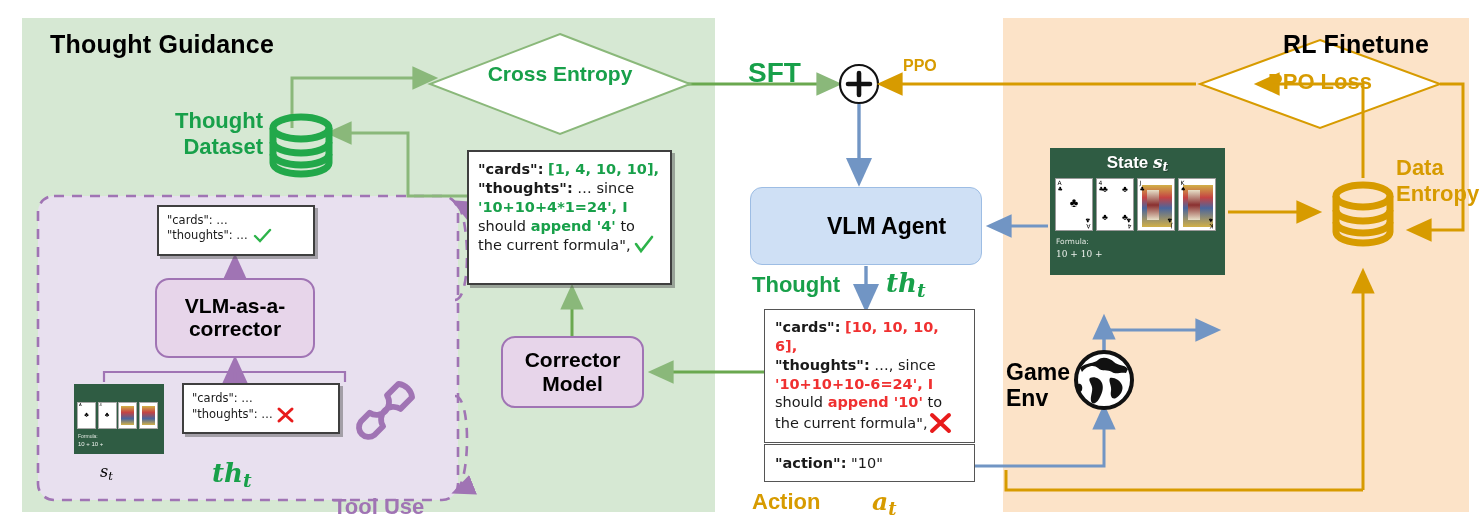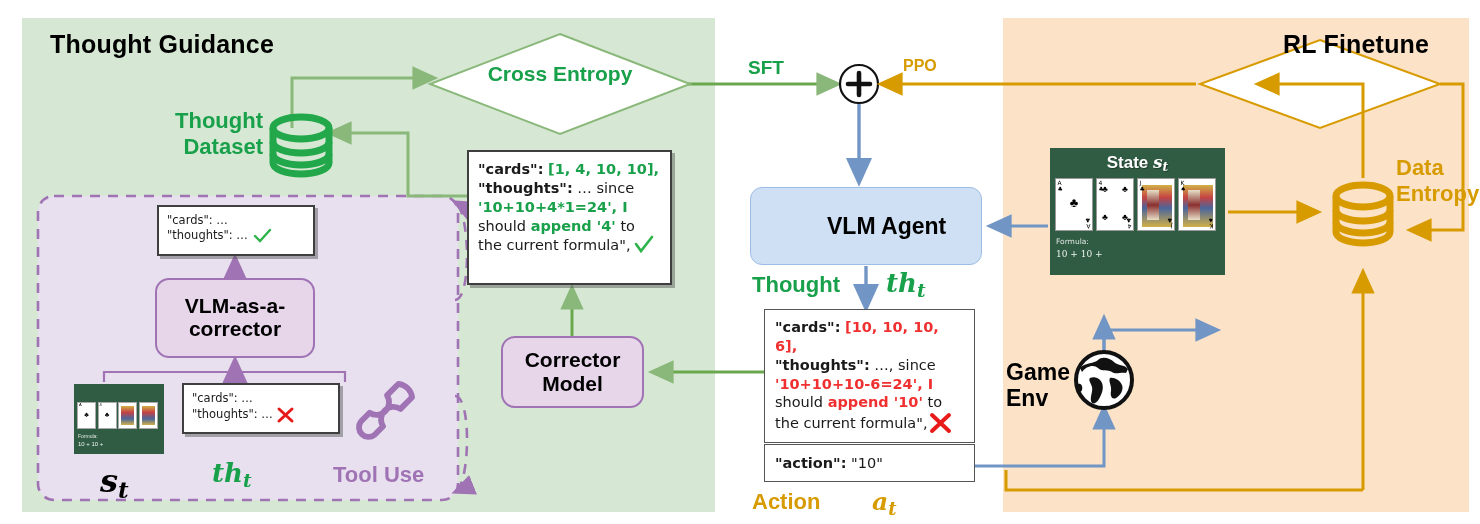--- a/index.html
+++ b/index.html
@@ -110,21 +110,21 @@
                background:linear-gradient(180deg,#c9a227,#b22,#2b4a8b,#c9a227); opacity:.85;}
   .mini-pip { position:absolute; left:50%; top:45%; transform:translate(-50%,-50%); font-size:7px;}
   .mini-corner { position:absolute; left:1px; top:0px; font-size:4px; line-height:1;}
   .mini-f1 { color:#dfe6df; font-size:5px; margin:4px 0 0 4px;}
   .mini-f2 { color:#eef2ee; font-size:6px; margin:2px 0 0 4px;}
 
   
   .lbl { position:absolute; font-weight:bold; }
   .lbl-green { color:#18a04a; }
   .lbl-orange { color:#d79b00; }
-  .lbl-purple { color:#a074b4; }
+  .lbl-purple { color:#a074b4;margin-top:32px; }
   .lbl-black { color:#000; }
   .ital { font-family:"DejaVu Serif", serif; font-style:italic; }
 
   
   .reward-box {
     left:1222px; top:316px; width:178px; height:44px;
     background:#fff; border:2px solid #333; border-radius:9px;
     display:flex; align-items:center; justify-content:center;
     font-weight:bold; font-size:20px; color:#000;
     box-shadow:2px 2px 0 rgba(90,90,90,.4);
@@ -319,38 +319,38 @@
           <span class="mini-face"></span>
         </div>
       <div class="mini-card">
           <span class="mini-face"></span>
         </div>
     </div>
     <div class="mini-f1">Formula:</div>
     <div class="mini-f2">10 + 10 +</div>
   </div>
 
-  <div class="abs lbl-black ital" style="left:100px; top:462px; font-size:32px; font-weight:bold;">
+  <div class="abs lbl-black ital" style="left:100px; top:462px; font-size:16px; font-weight:normal;">
     <span>s</span><span class="sub">t</span>
   </div>
 
   <div class="abs ital" style="left:212px; top:458px; font-size:26px; font-weight:bold; color:#18a04a;">
     <span>th</span><span class="sub">t</span>
   </div>
 
   <div class="abs lbl lbl-purple" style="left:333px; top:462px; font-size:22px;">Tool Use</div>
 
   <div class="abs corrector-model">
     <div>
       <div>Corrector</div>
       <div>Model</div>
     </div>
   </div>
 
-  <div class="abs lbl lbl-green" style="left:748px; top:57px; font-size:19px;">SFT</div>
+  <div class="abs lbl lbl-green" style="left:748px; top:57px; font-size:28px;">SFT</div>
   <div class="abs lbl lbl-orange" style="left:903px; top:57px; font-size:16px;">PPO</div>
 
   <div class="abs vlm-agent">
     <div style="width:54px;"></div>
     <div class="vlm-agent-label">VLM Agent</div>
   </div>
 
   <div class="abs lbl lbl-green" style="left:752px; top:272px; font-size:22px;">Thought</div>
   <div class="abs ital" style="left:886px; top:268px; font-size:26px; font-weight:bold; color:#18a04a;">
     <span>th</span><span class="sub">t</span>
@@ -376,20 +376,21 @@
   <div class="abs wbox-thin jsonbox" style="left:764px; top:444px; width:211px; height:38px; padding:9px 10px;">
     <div><b>"action":</b>
          <span>"10"</span></div>
   </div>
 
   <div class="abs lbl lbl-orange" style="left:752px; top:489px; font-size:22px;">Action</div>
   <div class="abs ital" style="left:872px; top:487px; font-size:25px; font-weight:bold; color:#d79b00;">
     <span>a</span><span class="sub">t</span>
   </div>
 
+  <div class="diamond-label lbl-orange" style="left:1245px; top:70px; width:150px; font-size:22px;">PPO Loss</div>
 
   <div class="abs lbl lbl-orange" style="left:1396px; top:155px; font-size:22px; line-height:1.18;">
     <div>Data</div>
     <div>Entropy</div>
   </div>
 
   <div class="abs state-panel">
     <div class="state-title">
       <span>State</span>
       <span class="ital"><span>s</span><span class="sub">t</span></span>

